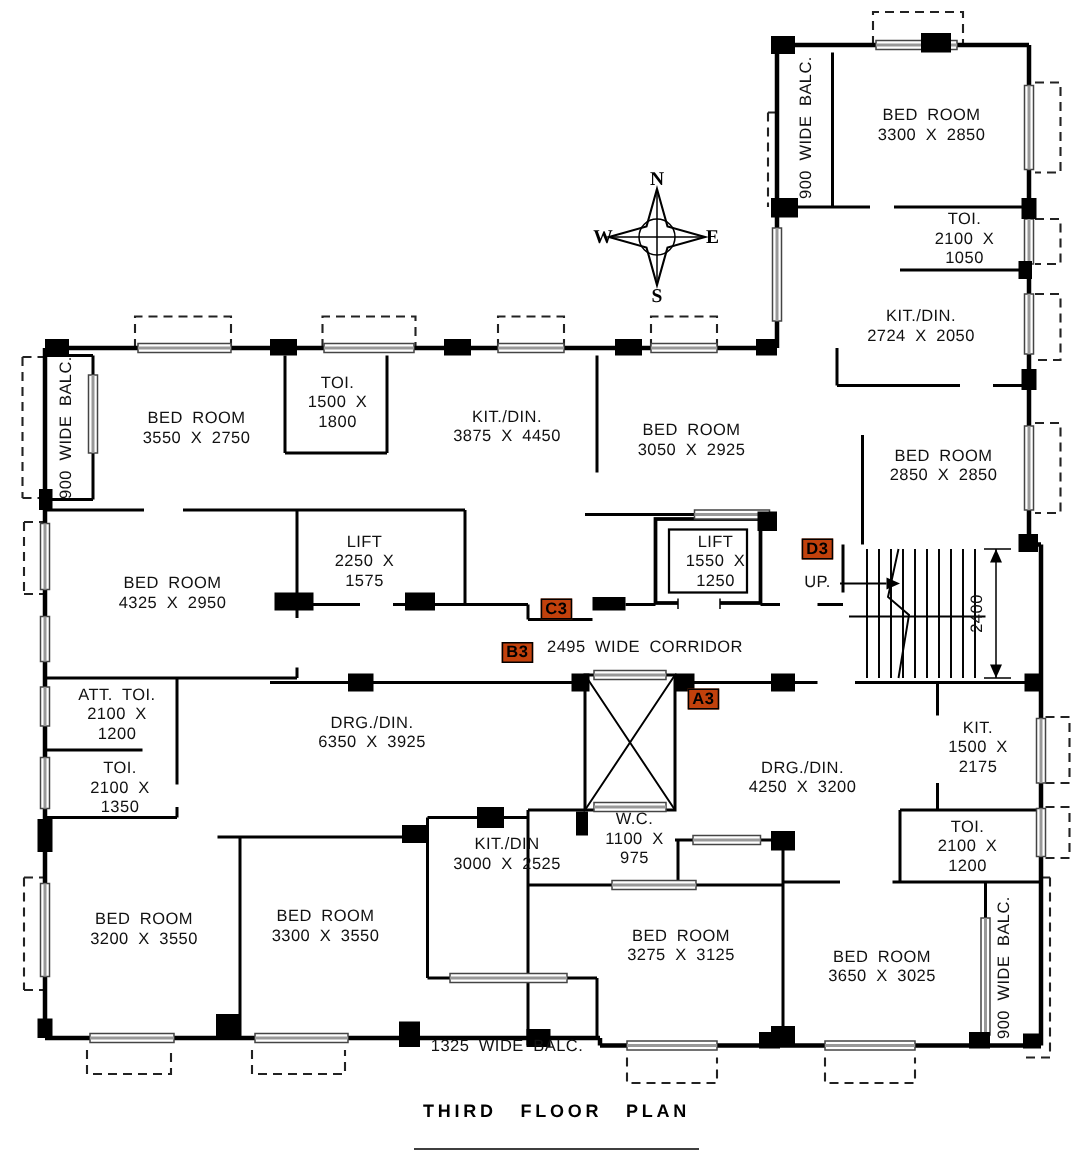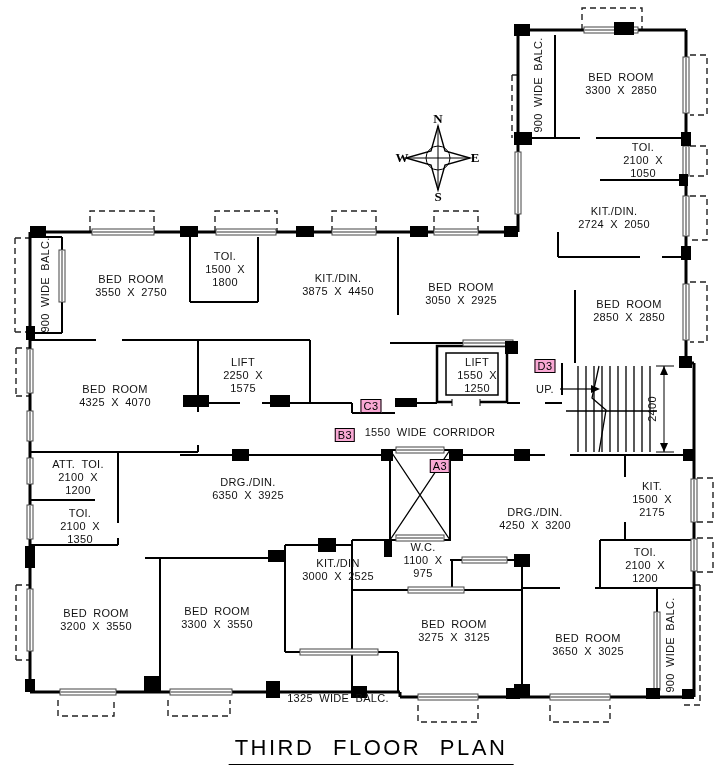--- a/index.html
+++ b/index.html
@@ -4,25 +4,25 @@
 <style>
   html,body{margin:0;padding:0;background:#fff;}
   #stage{position:relative;width:718px;height:768px;background:#fff;overflow:hidden;
          font-family:"Liberation Sans",sans-serif;color:#000;}
   #plan-svg{position:absolute;left:0;top:0;}
   .lbl{position:absolute;transform:translate(-50%,-50%);text-align:center;
        font-size:11px;line-height:13px;white-space:nowrap;letter-spacing:.3px;
        word-spacing:3px;color:#111;}
   .lbl.v{transform:translate(-50%,-50%) rotate(-90deg);}
   .mk{position:absolute;transform:translate(-50%,-50%);border:1.6px solid #000;
-      background:#f9a8d4;padding:0 2px;font-size:11px;font-weight:normal;letter-spacing:.5px;}
+      background:#c2410c;padding:0 2px;font-size:11px;font-weight:bold;letter-spacing:.5px;}
   .cmp{position:absolute;transform:translate(-50%,-50%);font-family:"Liberation Serif",serif;
        font-size:13px;font-weight:bold;}
-  .title{position:absolute;transform:translate(-50%,-50%);font-size:22px;letter-spacing:2.5px;
-         word-spacing:10px;border-bottom:1.6px solid #000;padding:0 6px 3px;}
+  .title{position:absolute;transform:translate(-50%,-50%);font-size:12px;letter-spacing:2.5px;
+         word-spacing:10px;border-bottom:1.6px solid #000;padding:0 6px 18px;font-weight:bold;}
 </style>
 </head>
 <body>
 
 <div id="stage">
 
   <svg id="plan-svg" width="718" height="768" viewBox="0 0 718 768">
 
     <path fill="none" stroke="#222" stroke-width="1.4" stroke-dasharray="6 4" d="
       M15 238 V332 M15 238 H30 M15 332 H30
@@ -215,40 +215,40 @@
       <div>KIT./DIN.</div>
       <div>3875 X 4450</div>
     </div>
   <div class="lbl" style="left:461px;top:294px">
       <div>BED ROOM</div>
       <div>3050 X 2925</div>
     </div>
 
   <div class="lbl" style="left:115px;top:396px">
       <div>BED ROOM</div>
-      <div>4325 X 4070</div>
+      <div>4325 X 2950</div>
     </div>
   <div class="lbl" style="left:243px;top:375px">
       <div>LIFT</div>
       <div>2250 X</div>
       <div>1575</div>
     </div>
   <div class="lbl" style="left:477px;top:375px">
       <div>LIFT</div>
       <div>1550 X</div>
       <div>1250</div>
     </div>
   <div class="lbl" style="left:545px;top:389px">
       <div>UP.</div>
     </div>
   <div class="lbl v" style="left:652px;top:409px">
       <div>2400</div>
     </div>
   <div class="lbl" style="left:430px;top:432px">
-      <div>1550 WIDE CORRIDOR</div>
+      <div>2495 WIDE CORRIDOR</div>
     </div>
 
   <div class="lbl" style="left:78px;top:477px">
       <div>ATT. TOI.</div>
       <div>2100 X</div>
       <div>1200</div>
     </div>
   <div class="lbl" style="left:80px;top:526px">
       <div>TOI.</div>
       <div>2100 X</div>
@@ -308,21 +308,21 @@
   <div class="lbl v" style="left:670px;top:645px">
       <div>900 WIDE BALC.</div>
     </div>
   <div class="lbl" style="left:338px;top:698px">
       <div>1325 WIDE BALC.</div>
     </div>
 
   <div class="mk" style="left:545px;top:366px"><span>D3</span></div>
   <div class="mk" style="left:371px;top:406px"><span>C3</span></div>
   <div class="mk" style="left:345px;top:435px"><span>B3</span></div>
-  <div class="mk" style="left:440px;top:466px"><span>A3</span></div>
+  <div class="mk" style="left:469px;top:466px"><span>A3</span></div>
 
   <div class="cmp" style="left:438px;top:119px"><span>N</span></div>
   <div class="cmp" style="left:402px;top:158px"><span>W</span></div>
   <div class="cmp" style="left:475px;top:158px"><span>E</span></div>
   <div class="cmp" style="left:438px;top:197px"><span>S</span></div>
 
   <div class="title" style="left:371px;top:750px"><span>THIRD FLOOR PLAN</span></div>
 </div>
 
 </body></html>

